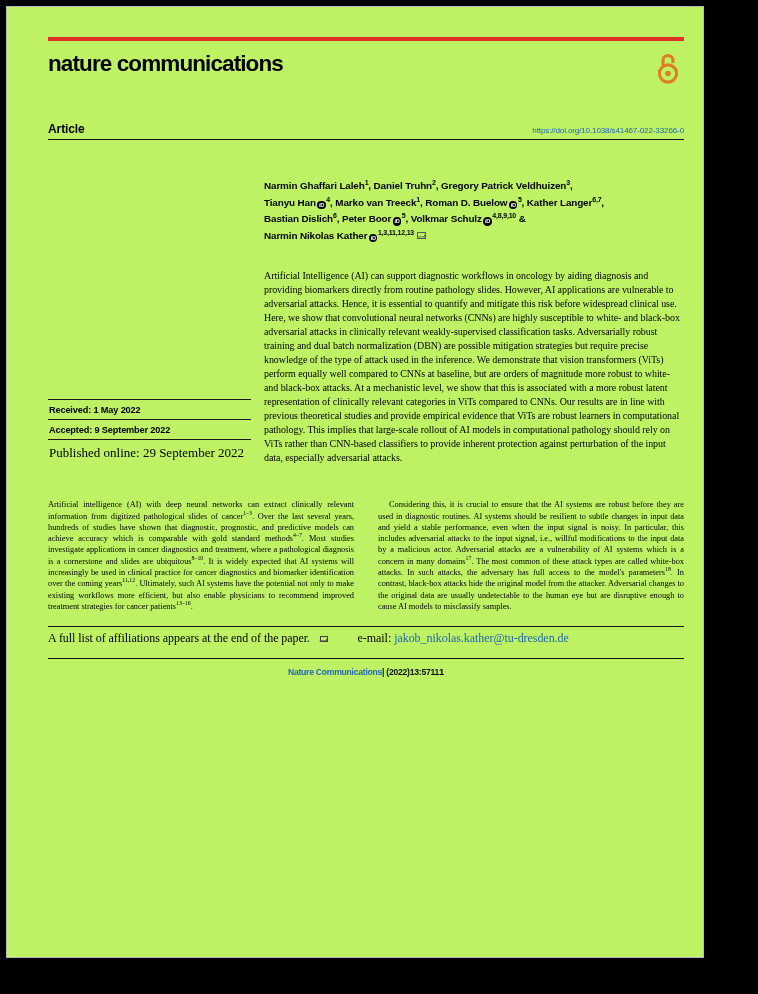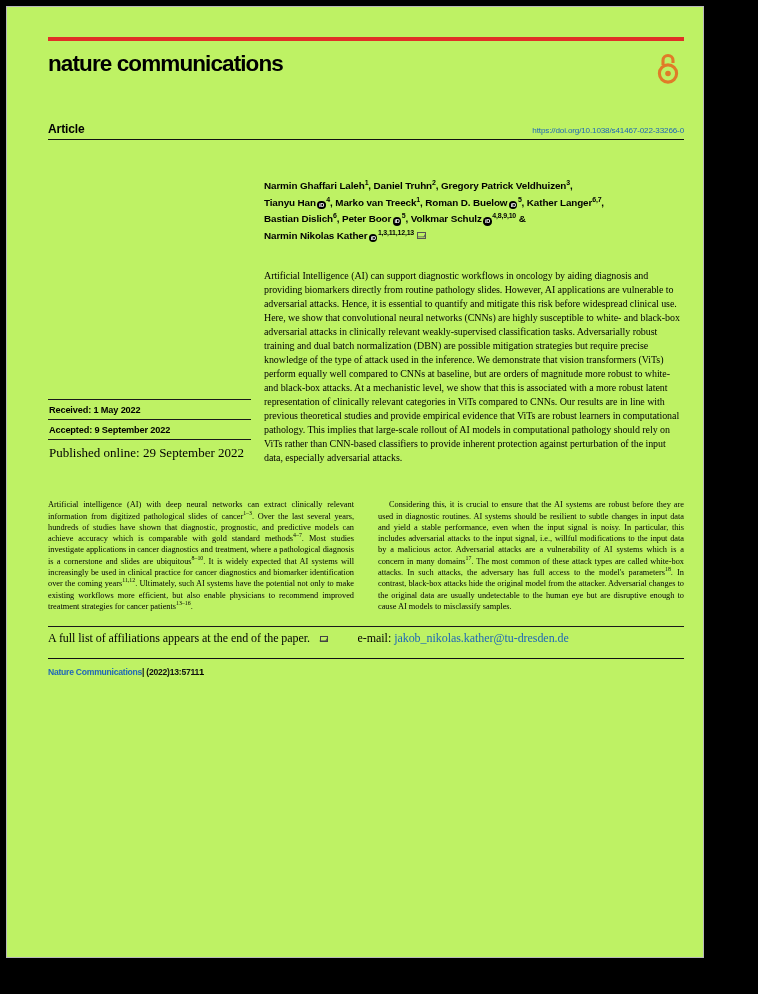--- a/index.html
+++ b/index.html
@@ -248,21 +248,21 @@
   .footnote b { font-weight: normal; margin-left: 27px; }
   .footnote .mail-link { color: #2068b8; }
 
   .bottom-rule {
     border-top: 1.1px solid #111;
     margin-top: 12px;
   }
   .footer {
     display: flex;
     align-items: baseline;
-    justify-content: flex-start;
+    justify-content: center;
     padding-top: 7px;
     font-size: 8.6px;
     letter-spacing: -0.25px;
   }
   .footer .jname { color: #2068b8; font-weight: bold; }
   .footer .vol { color: #111; font-weight: bold; }
   .footer .pageno { font-weight: bold; font-size: 9.4px; color: #000; }
 </style>
 </head>
 <body>

